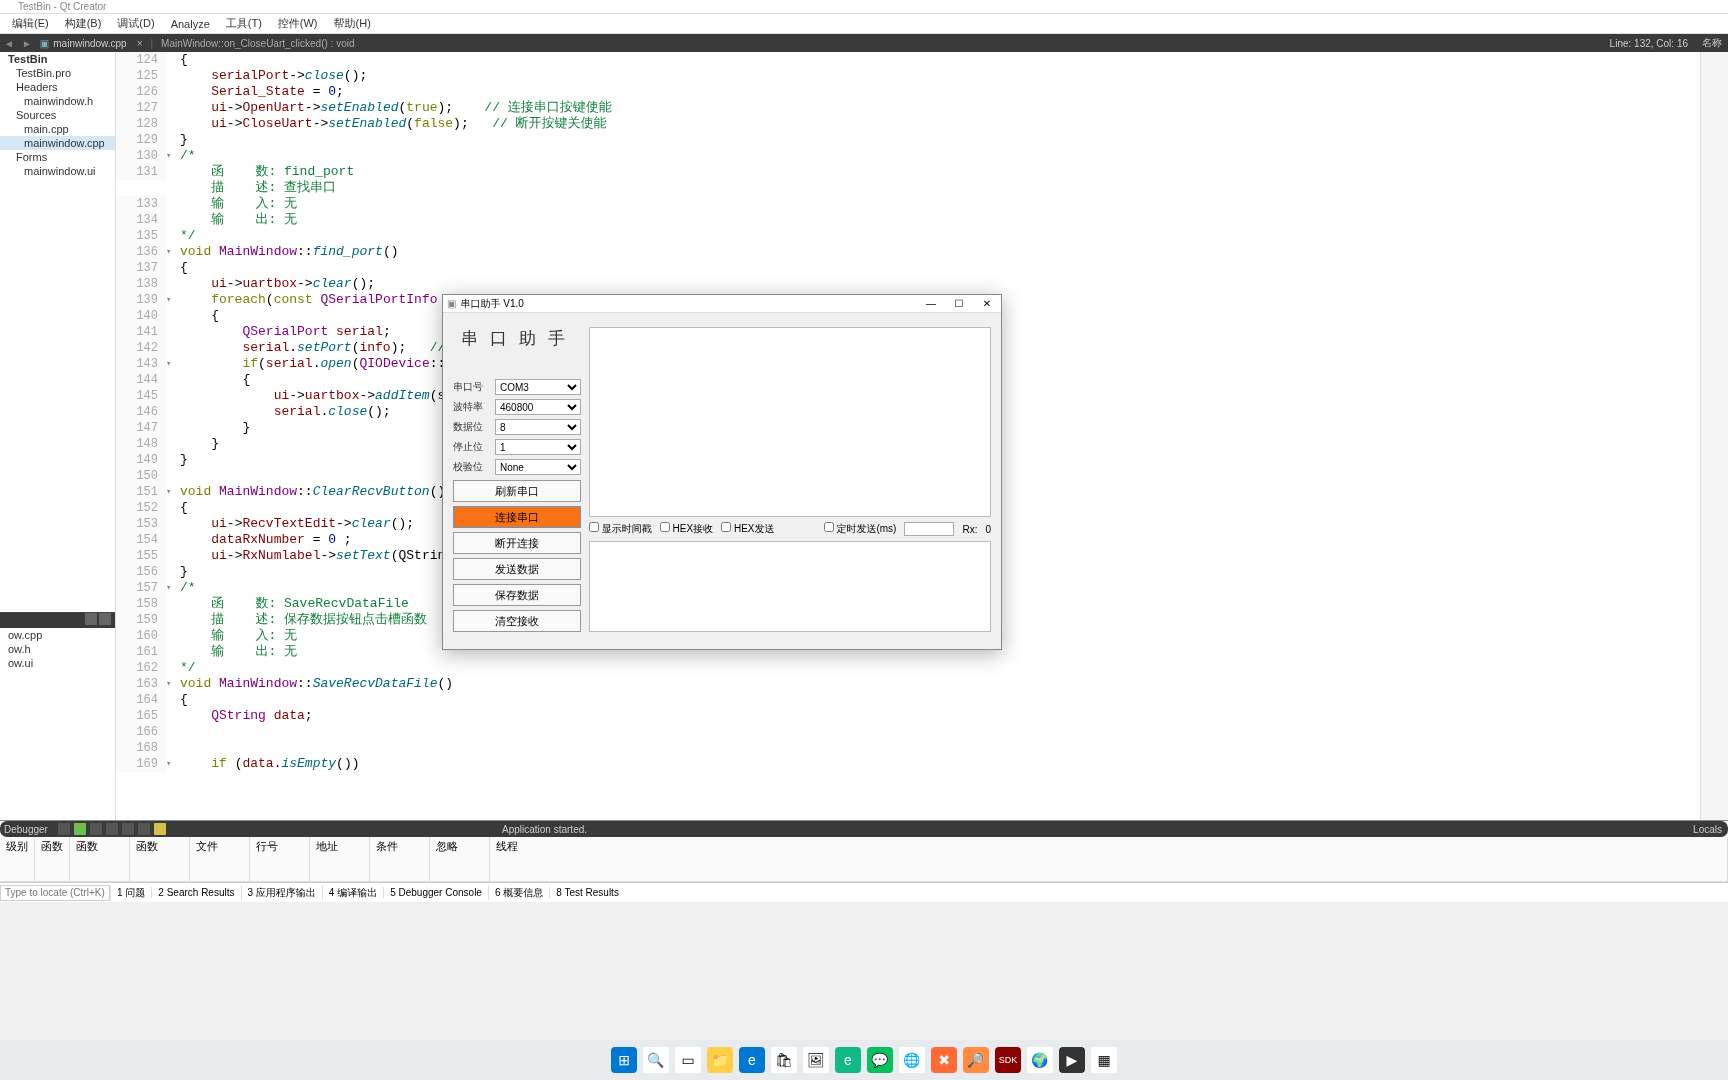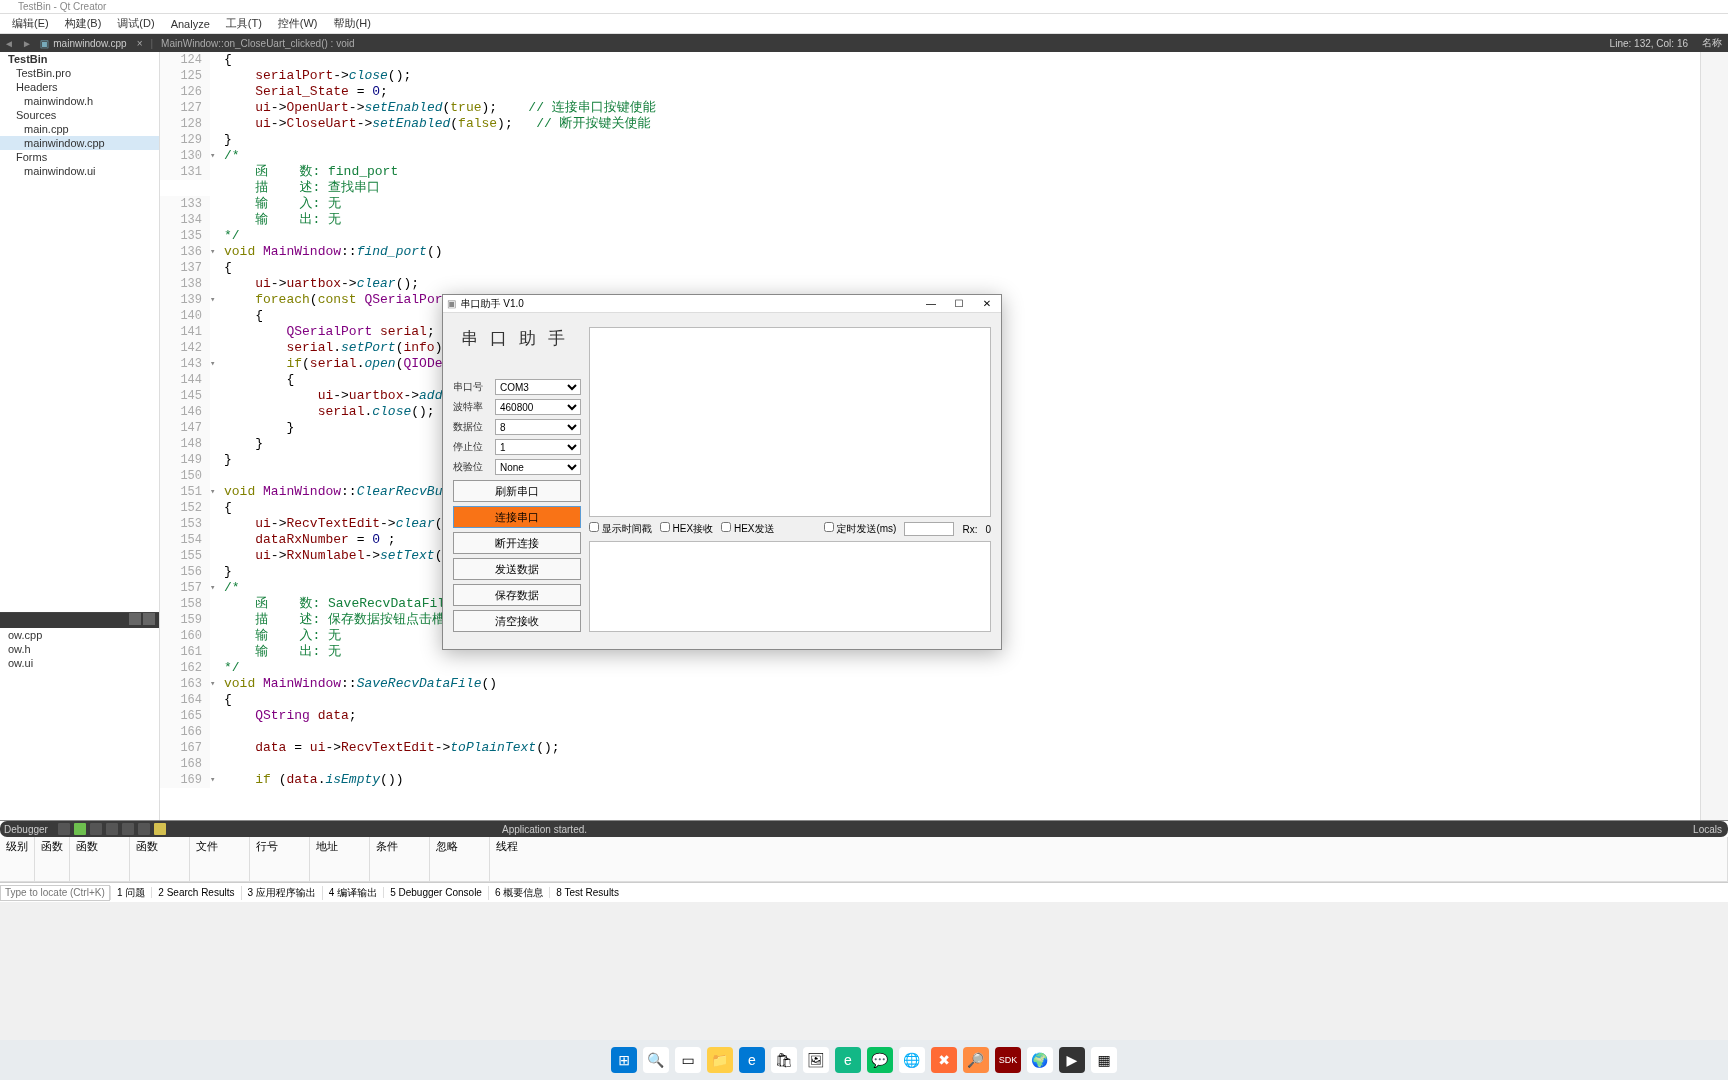--- a/index.html
+++ b/index.html
@@ -73,21 +73,21 @@
 
 
 .main {
   display: flex;
   height: 768px;
   background: #fff;
 }
 
 
 .sidebar {
-  width: 160px;
+  width: 116px;
   border-right: 1px solid #ddd;
   display: flex;
   flex-direction: column;
 }
 .project-tree {
   flex: 0 0 560px;
   background: #fff;
   font-size: 11px;
   overflow: auto;
 }
@@ -638,25 +638,20 @@
       </div>
       <div class="code-line">
         <div class="lineno">165</div>
         <div class="fold"></div>
         <div class="code">    <span class="type">QString</span> <span class="ident">data</span>;</div>
       </div>
       <div class="code-line">
         <div class="lineno">166</div>
         <div class="fold"></div>
         <div class="code"></div>
-      </div>
-      <div class="code-line">
-        <div class="lineno">167</div>
-        <div class="fold"></div>
-        <div class="code">    <span class="ident">data</span> = <span class="ident">ui</span>-&gt;<span class="member">RecvTextEdit</span>-&gt;<span class="func">toPlainText</span>();</div>
       </div>
       <div class="code-line">
         <div class="lineno">168</div>
         <div class="fold"></div>
         <div class="code"></div>
       </div>
       <div class="code-line">
         <div class="lineno">169</div>
         <div class="fold">▾</div>
         <div class="code">    <span class="kw">if</span> (<span class="ident">data</span>.<span class="func">isEmpty</span>())</div>

